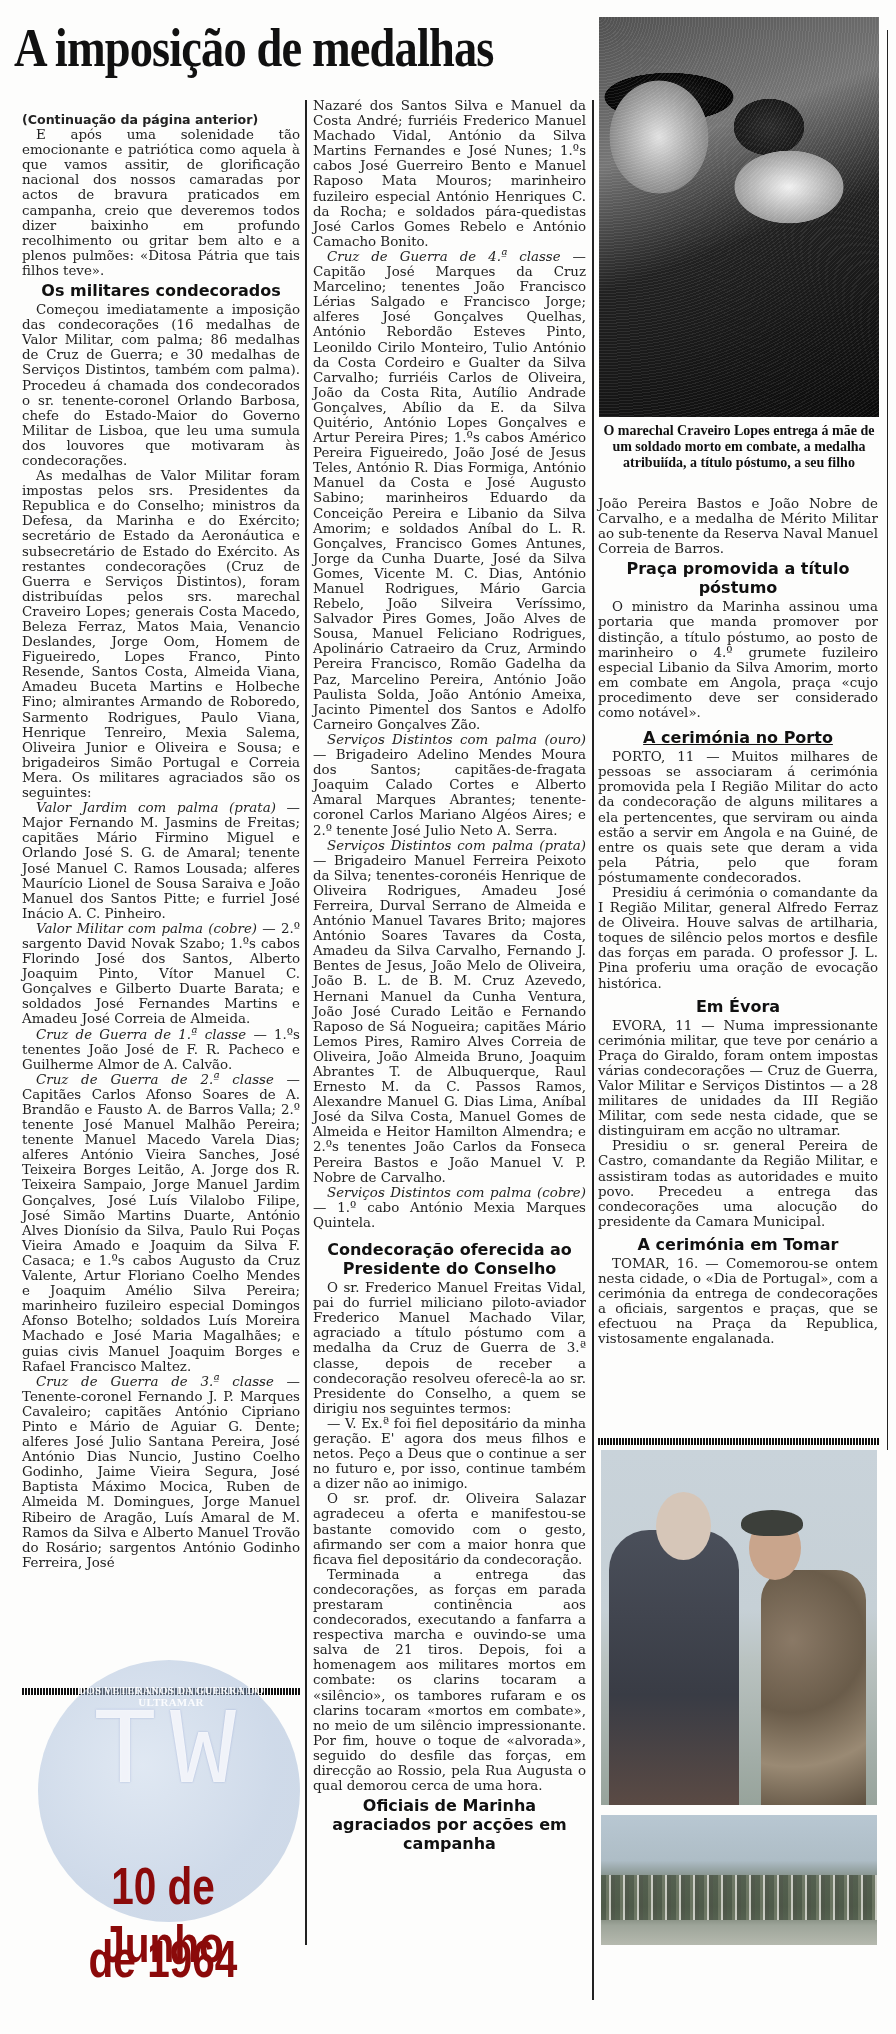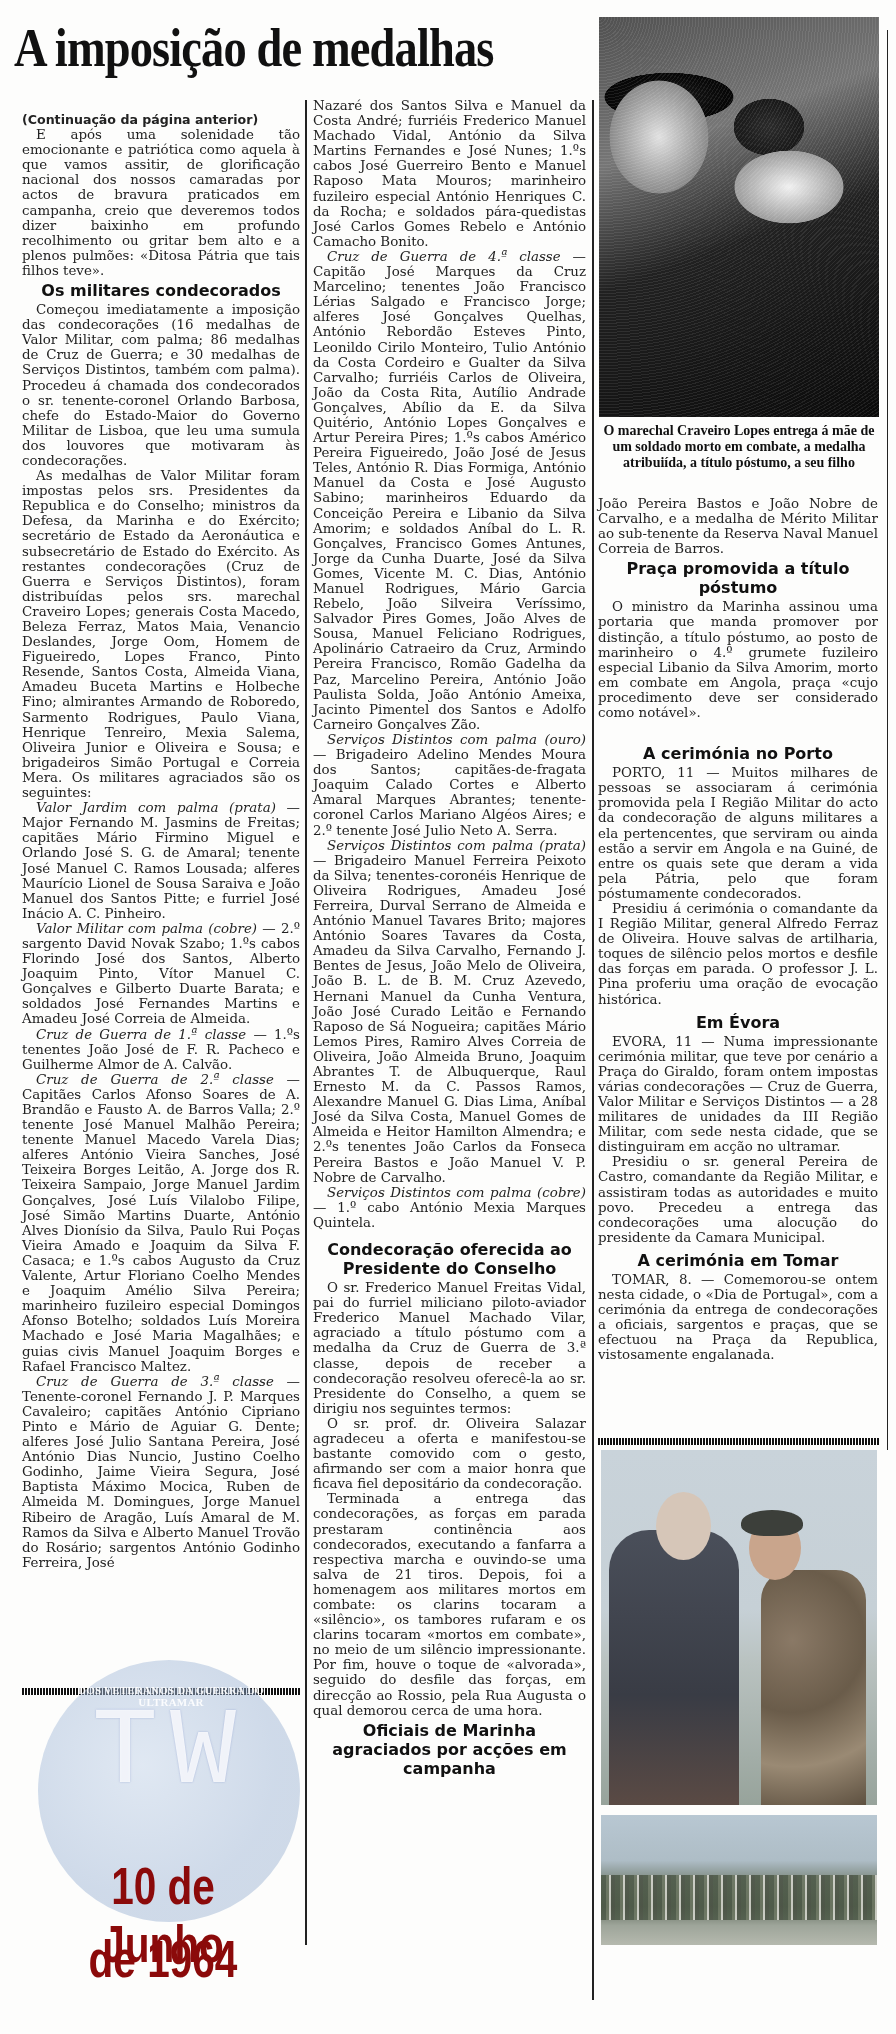--- a/index.html
+++ b/index.html
@@ -115,40 +115,41 @@
   <div class="date-red date-line2">de 1964</div>
 
   <div class="col col-mid">
     <p class="noindent">Nazaré dos Santos Silva e Manuel da Costa André; furriéis Frederico Manuel Machado Vidal, António da Silva Martins Fernandes e José Nunes; 1.ºs cabos José Guerreiro Bento e Manuel Raposo Mata Mouros; marinheiro fuzileiro especial António Henriques C. da Rocha; e soldados pára-quedistas José Carlos Gomes Rebelo e António Camacho Bonito.</p>
     <p><span class="it">Cruz de Guerra de 4.ª classe</span><span> — Capitão José Marques da Cruz Marcelino; tenentes João Francisco Lérias Salgado e Francisco Jorge; alferes José Gonçalves Quelhas, António Rebordão Esteves Pinto, Leonildo Cirilo Monteiro, Tulio António da Costa Cordeiro e Gualter da Silva Carvalho; furriéis Carlos de Oliveira, João da Costa Rita, Autílio Andrade Gonçalves, Abílio da E. da Silva Quitério, António Lopes Gonçalves e Artur Pereira Pires; 1.ºs cabos Américo Pereira Figueiredo, João José de Jesus Teles, António R. Dias Formiga, António Manuel da Costa e José Augusto Sabino; marinheiros Eduardo da Conceição Pereira e Libanio da Silva Amorim; e soldados Aníbal do L. R. Gonçalves, Francisco Gomes Antunes, Jorge da Cunha Duarte, José da Silva Gomes, Vicente M. C. Dias, António Manuel Rodrigues, Mário Garcia Rebelo, João Silveira Veríssimo, Salvador Pires Gomes, João Alves de Sousa, Manuel Feliciano Rodrigues, Apolinário Catraeiro da Cruz, Armindo Pereira Francisco, Romão Gadelha da Paz, Marcelino Pereira, António João Paulista Solda, João António Ameixa, Jacinto Pimentel dos Santos e Adolfo Carneiro Gonçalves Zão.</span></p>
     <p><span class="it">Serviços Distintos com palma (ouro)</span><span> — Brigadeiro Adelino Mendes Moura dos Santos; capitães-de-fragata Joaquim Calado Cortes e Alberto Amaral Marques Abrantes; tenente-coronel Carlos Mariano Algéos Aires; e 2.º tenente José Julio Neto A. Serra.</span></p>
     <p><span class="it">Serviços Distintos com palma (prata)</span><span> — Brigadeiro Manuel Ferreira Peixoto da Silva; tenentes-coronéis Henrique de Oliveira Rodrigues, Amadeu José Ferreira, Durval Serrano de Almeida e António Manuel Tavares Brito; majores António Soares Tavares da Costa, Amadeu da Silva Carvalho, Fernando J. Bentes de Jesus, João Melo de Oliveira, João B. L. de B. M. Cruz Azevedo, Hernani Manuel da Cunha Ventura, João José Curado Leitão e Fernando Raposo de Sá Nogueira; capitães Mário Lemos Pires, Ramiro Alves Correia de Oliveira, João Almeida Bruno, Joaquim Abrantes T. de Albuquerque, Raul Ernesto M. da C. Passos Ramos, Alexandre Manuel G. Dias Lima, Aníbal José da Silva Costa, Manuel Gomes de Almeida e Heitor Hamilton Almendra; e 2.ºs tenentes João Carlos da Fonseca Pereira Bastos e João Manuel V. P. Nobre de Carvalho.</span></p>
     <p><span class="it">Serviços Distintos com palma (cobre)</span><span> — 1.º cabo António Mexia Marques Quintela.</span></p>
     <div class="sub" style="margin-top:10px;text-align:center;">Condecoração oferecida ao Presidente do Conselho</div>
     <p>O sr. Frederico Manuel Freitas Vidal, pai do furriel miliciano piloto-aviador Frederico Manuel Machado Vilar, agraciado a título póstumo com a medalha da Cruz de Guerra de 3.ª classe, depois de receber a condecoração resolveu oferecê-la ao sr. Presidente do Conselho, a quem se dirigiu nos seguintes termos:</p>
+    <p>— V. Ex.ª foi fiel depositário da minha geração. E' agora dos meus filhos e netos. Peço a Deus que o continue a ser no futuro e, por isso, continue também a dizer não ao inimigo.</p>
     <p>O sr. prof. dr. Oliveira Salazar agradeceu a oferta e manifestou-se bastante comovido com o gesto, afirmando ser com a maior honra que ficava fiel depositário da condecoração.</p>
     <p>Terminada a entrega das condecorações, as forças em parada prestaram continência aos condecorados, executando a fanfarra a respectiva marcha e ouvindo-se uma salva de 21 tiros. Depois, foi a homenagem aos militares mortos em combate: os clarins tocaram a «silêncio», os tambores rufaram e os clarins tocaram «mortos em combate», no meio de um silêncio impressionante. Por fim, houve o toque de «alvorada», seguido do desfile das forças, em direcção ao Rossio, pela Rua Augusta o qual demorou cerca de uma hora.</p>
     <div class="sub">Oficiais de Marinha agraciados por acções em campanha</div>
   </div>
 
   <div class="photo1"></div>
   <div class="caption1">O marechal Craveiro Lopes entrega á mãe de um soldado morto em combate, a medalha atribuiída, a título póstumo, a seu filho</div>
 
   <div class="col col-right">
     <p class="noindent">João Pereira Bastos e João Nobre de Carvalho, e a medalha de Mérito Militar ao sub-tenente da Reserva Naval Manuel Correia de Barros.</p>
     <div class="sub">Praça promovida a título póstumo</div>
     <p>O ministro da Marinha assinou uma portaria que manda promover por distinção, a título póstumo, ao posto de marinheiro o 4.º grumete fuzileiro especial Libanio da Silva Amorim, morto em combate em Angola, praça «cujo procedimento deve ser considerado como notável».</p>
-    <div class="sub" style="margin-top:24px;">A cerimónia no Porto</div>
+    <div class="sub" style="margin-top:8px;text-decoration:underline;">A cerimónia no Porto</div>
     <p>PORTO, 11 — Muitos milhares de pessoas se associaram á cerimónia promovida pela I Região Militar do acto da condecoração de alguns militares a ela pertencentes, que serviram ou ainda estão a servir em Angola e na Guiné, de entre os quais sete que deram a vida pela Pátria, pelo que foram póstumamente condecorados.</p>
     <p>Presidiu á cerimónia o comandante da I Região Militar, general Alfredo Ferraz de Oliveira. Houve salvas de artilharia, toques de silêncio pelos mortos e desfile das forças em parada. O professor J. L. Pina proferiu uma oração de evocação histórica.</p>
     <div class="sub" style="margin-top:6px;">Em Évora</div>
     <p>EVORA, 11 — Numa impressionante cerimónia militar, que teve por cenário a Praça do Giraldo, foram ontem impostas várias condecorações — Cruz de Guerra, Valor Militar e Serviços Distintos — a 28 militares de unidades da III Região Militar, com sede nesta cidade, que se distinguiram em acção no ultramar.</p>
     <p>Presidiu o sr. general Pereira de Castro, comandante da Região Militar, e assistiram todas as autoridades e muito povo. Precedeu a entrega das condecorações uma alocução do presidente da Camara Municipal.</p>
     <div class="sub" style="margin-top:6px;">A cerimónia em Tomar</div>
-    <p>TOMAR, 8. — Comemorou-se ontem nesta cidade, o «Dia de Portugal», com a cerimónia da entrega de condecorações a oficiais, sargentos e praças, que se efectuou na Praça da Republica, vistosamente engalanada.</p>
+    <p>TOMAR, 16. — Comemorou-se ontem nesta cidade, o «Dia de Portugal», com a cerimónia da entrega de condecorações a oficiais, sargentos e praças, que se efectuou na Praça da Republica, vistosamente engalanada.</p>
   </div>
   <div class="rule-dash" style="left:598px; top:1438px; width:282px;"></div>
 
   <div class="photo2">
     <div class="man"></div>
     <div class="man-head"></div>
     <div class="soldier"></div>
     <div class="soldier-head"></div>
     <div class="beret"></div>
   </div>

